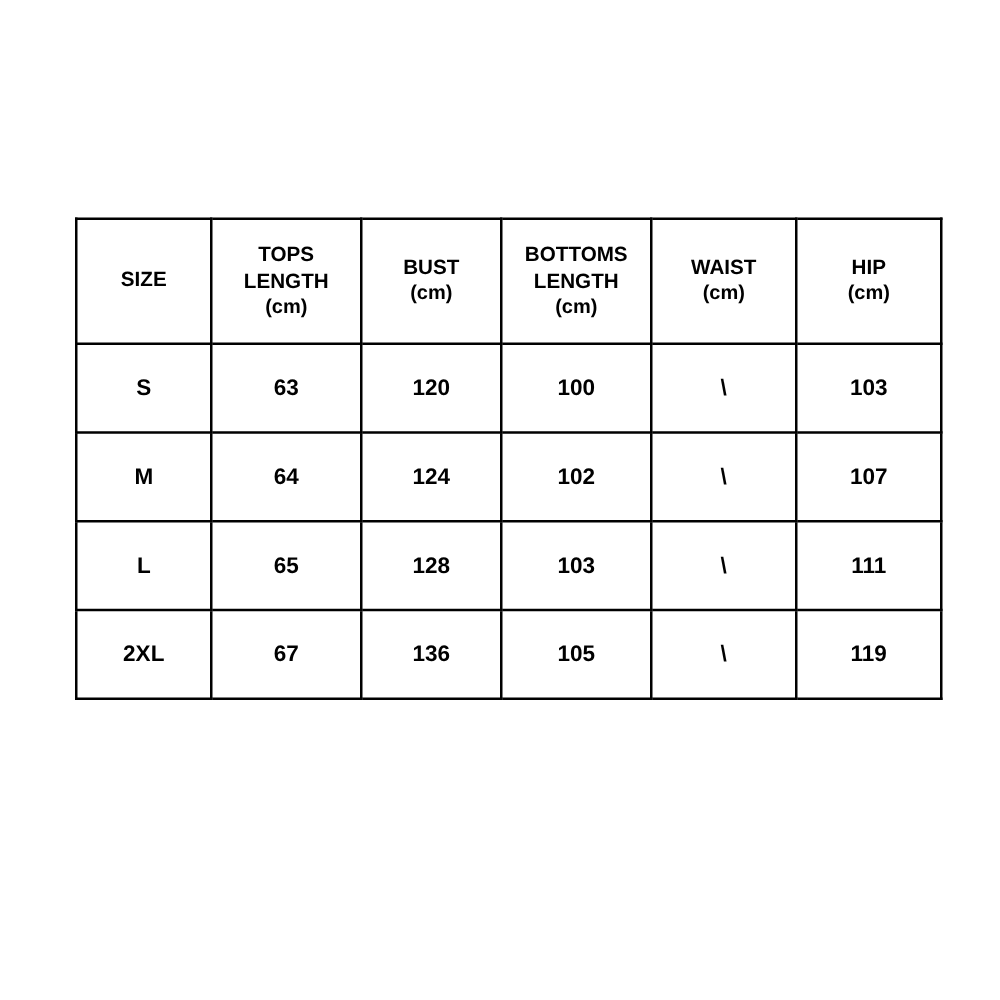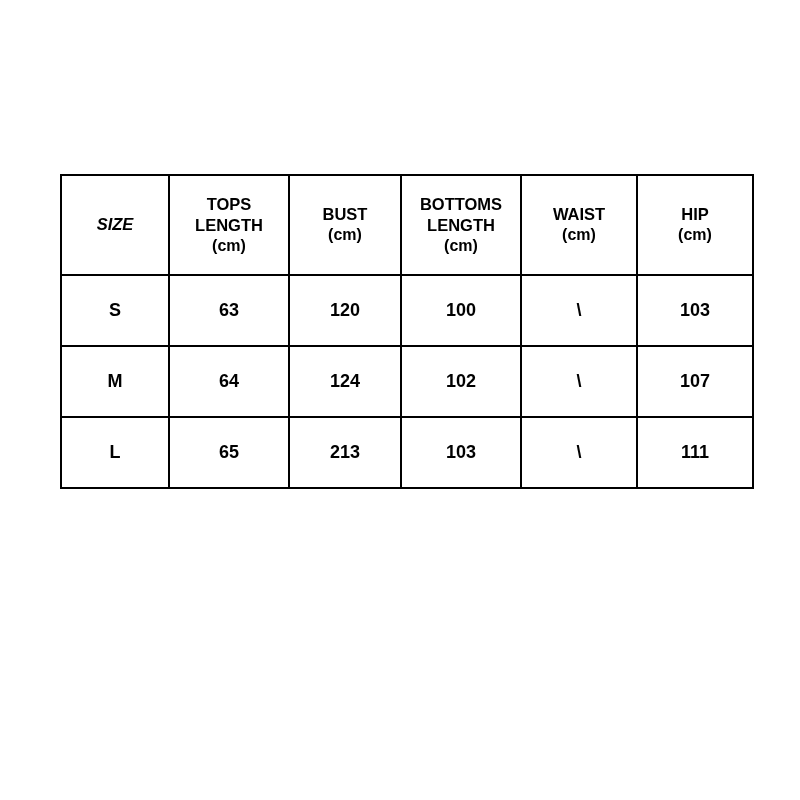--- a/index.html
+++ b/index.html
@@ -52,21 +52,21 @@
     font-weight: bold;
   }
   .hdr-line {
     display: block;
   }
   .hdr-unit {
     display: block;
     font-size: 16px;
     font-weight: bold;
   }
-  .col-size    { width: 106px; font-style: italic; }
+  .col-size    { width: 106px; }
   .col-tops    { width: 118px; }
   .col-bust    { width: 110px; }
   .col-bottoms { width: 118px; }
   .col-waist   { width: 114px; margin-left: 39px; }
   .col-hip     { width: 114px; }
   .sizecell {
     font-size: 18px;
   }
   .slashcell {
     font-size: 19px;
@@ -121,21 +121,29 @@
           <td class="sizecell">M</td>
           <td>64</td>
           <td>124</td>
           <td>102</td>
           <td class="slashcell">\</td>
           <td>107</td>
         </tr>
         <tr>
           <td class="sizecell">L</td>
           <td>65</td>
-          <td>213</td>
+          <td>128</td>
           <td>103</td>
           <td class="slashcell">\</td>
           <td>111</td>
+        </tr>
+        <tr>
+          <td class="sizecell">2XL</td>
+          <td>67</td>
+          <td>136</td>
+          <td>105</td>
+          <td class="slashcell">\</td>
+          <td>119</td>
         </tr>
       </tbody>
     </table>
   </div>
 </div>
 
 </body></html>

